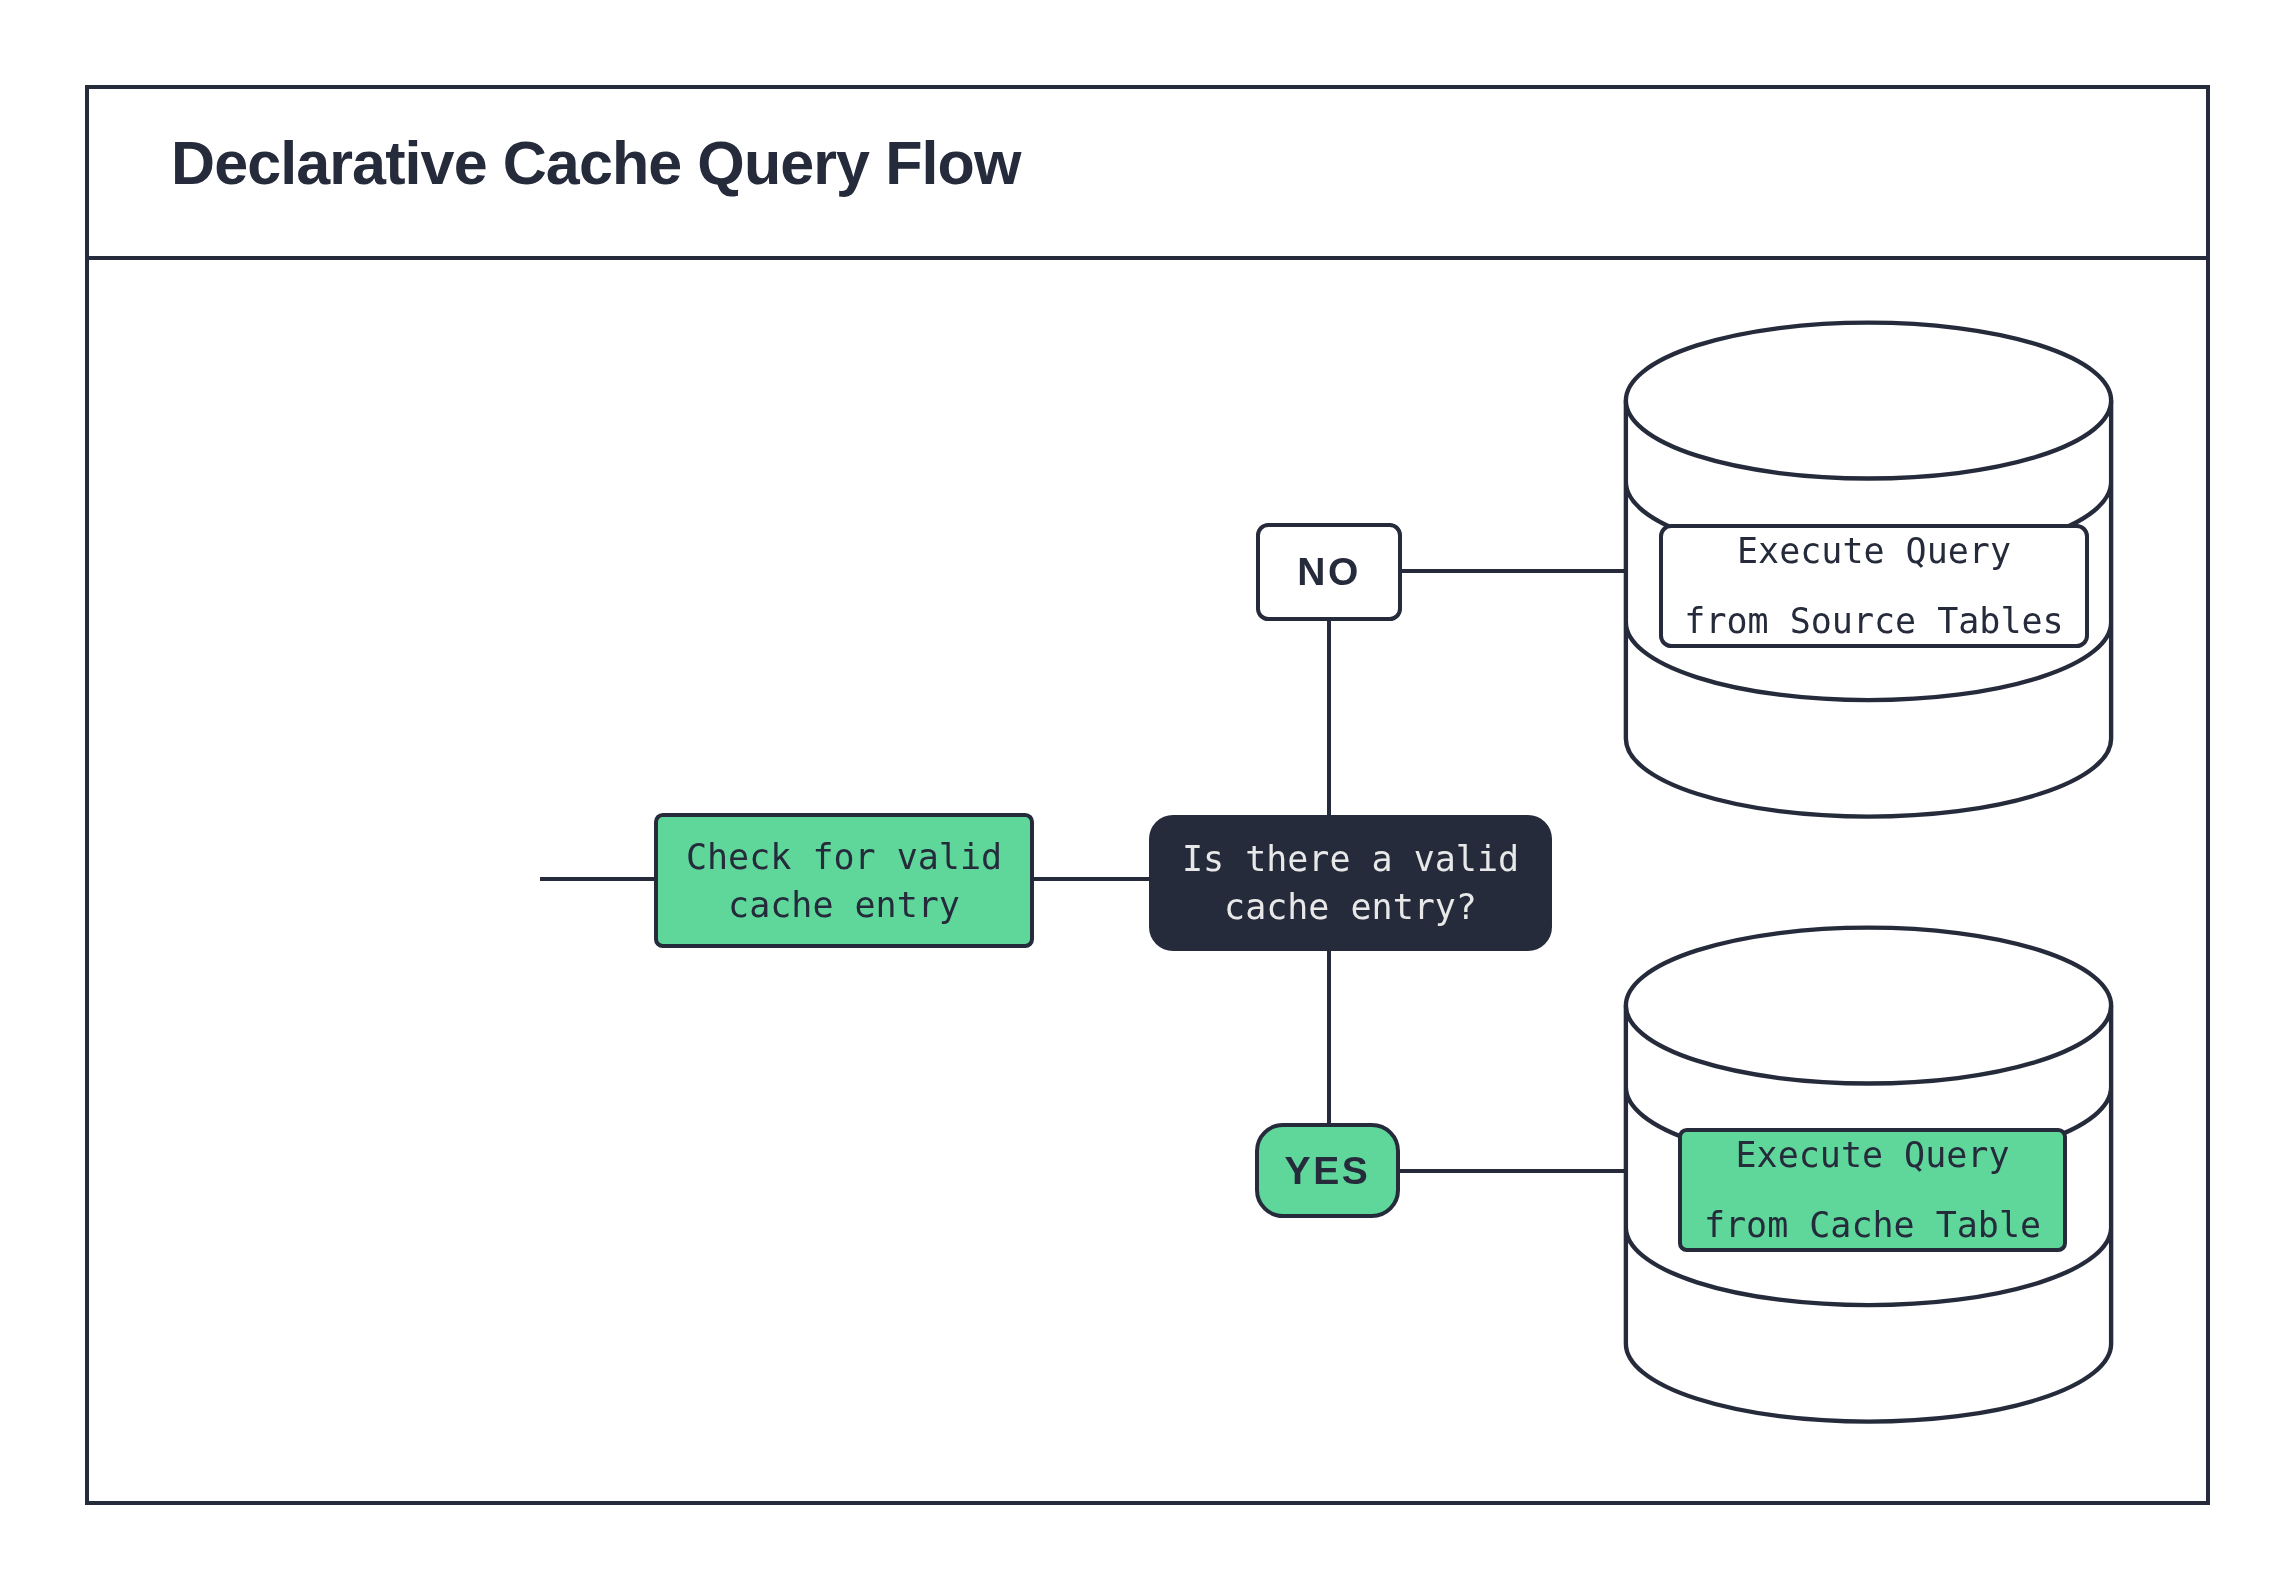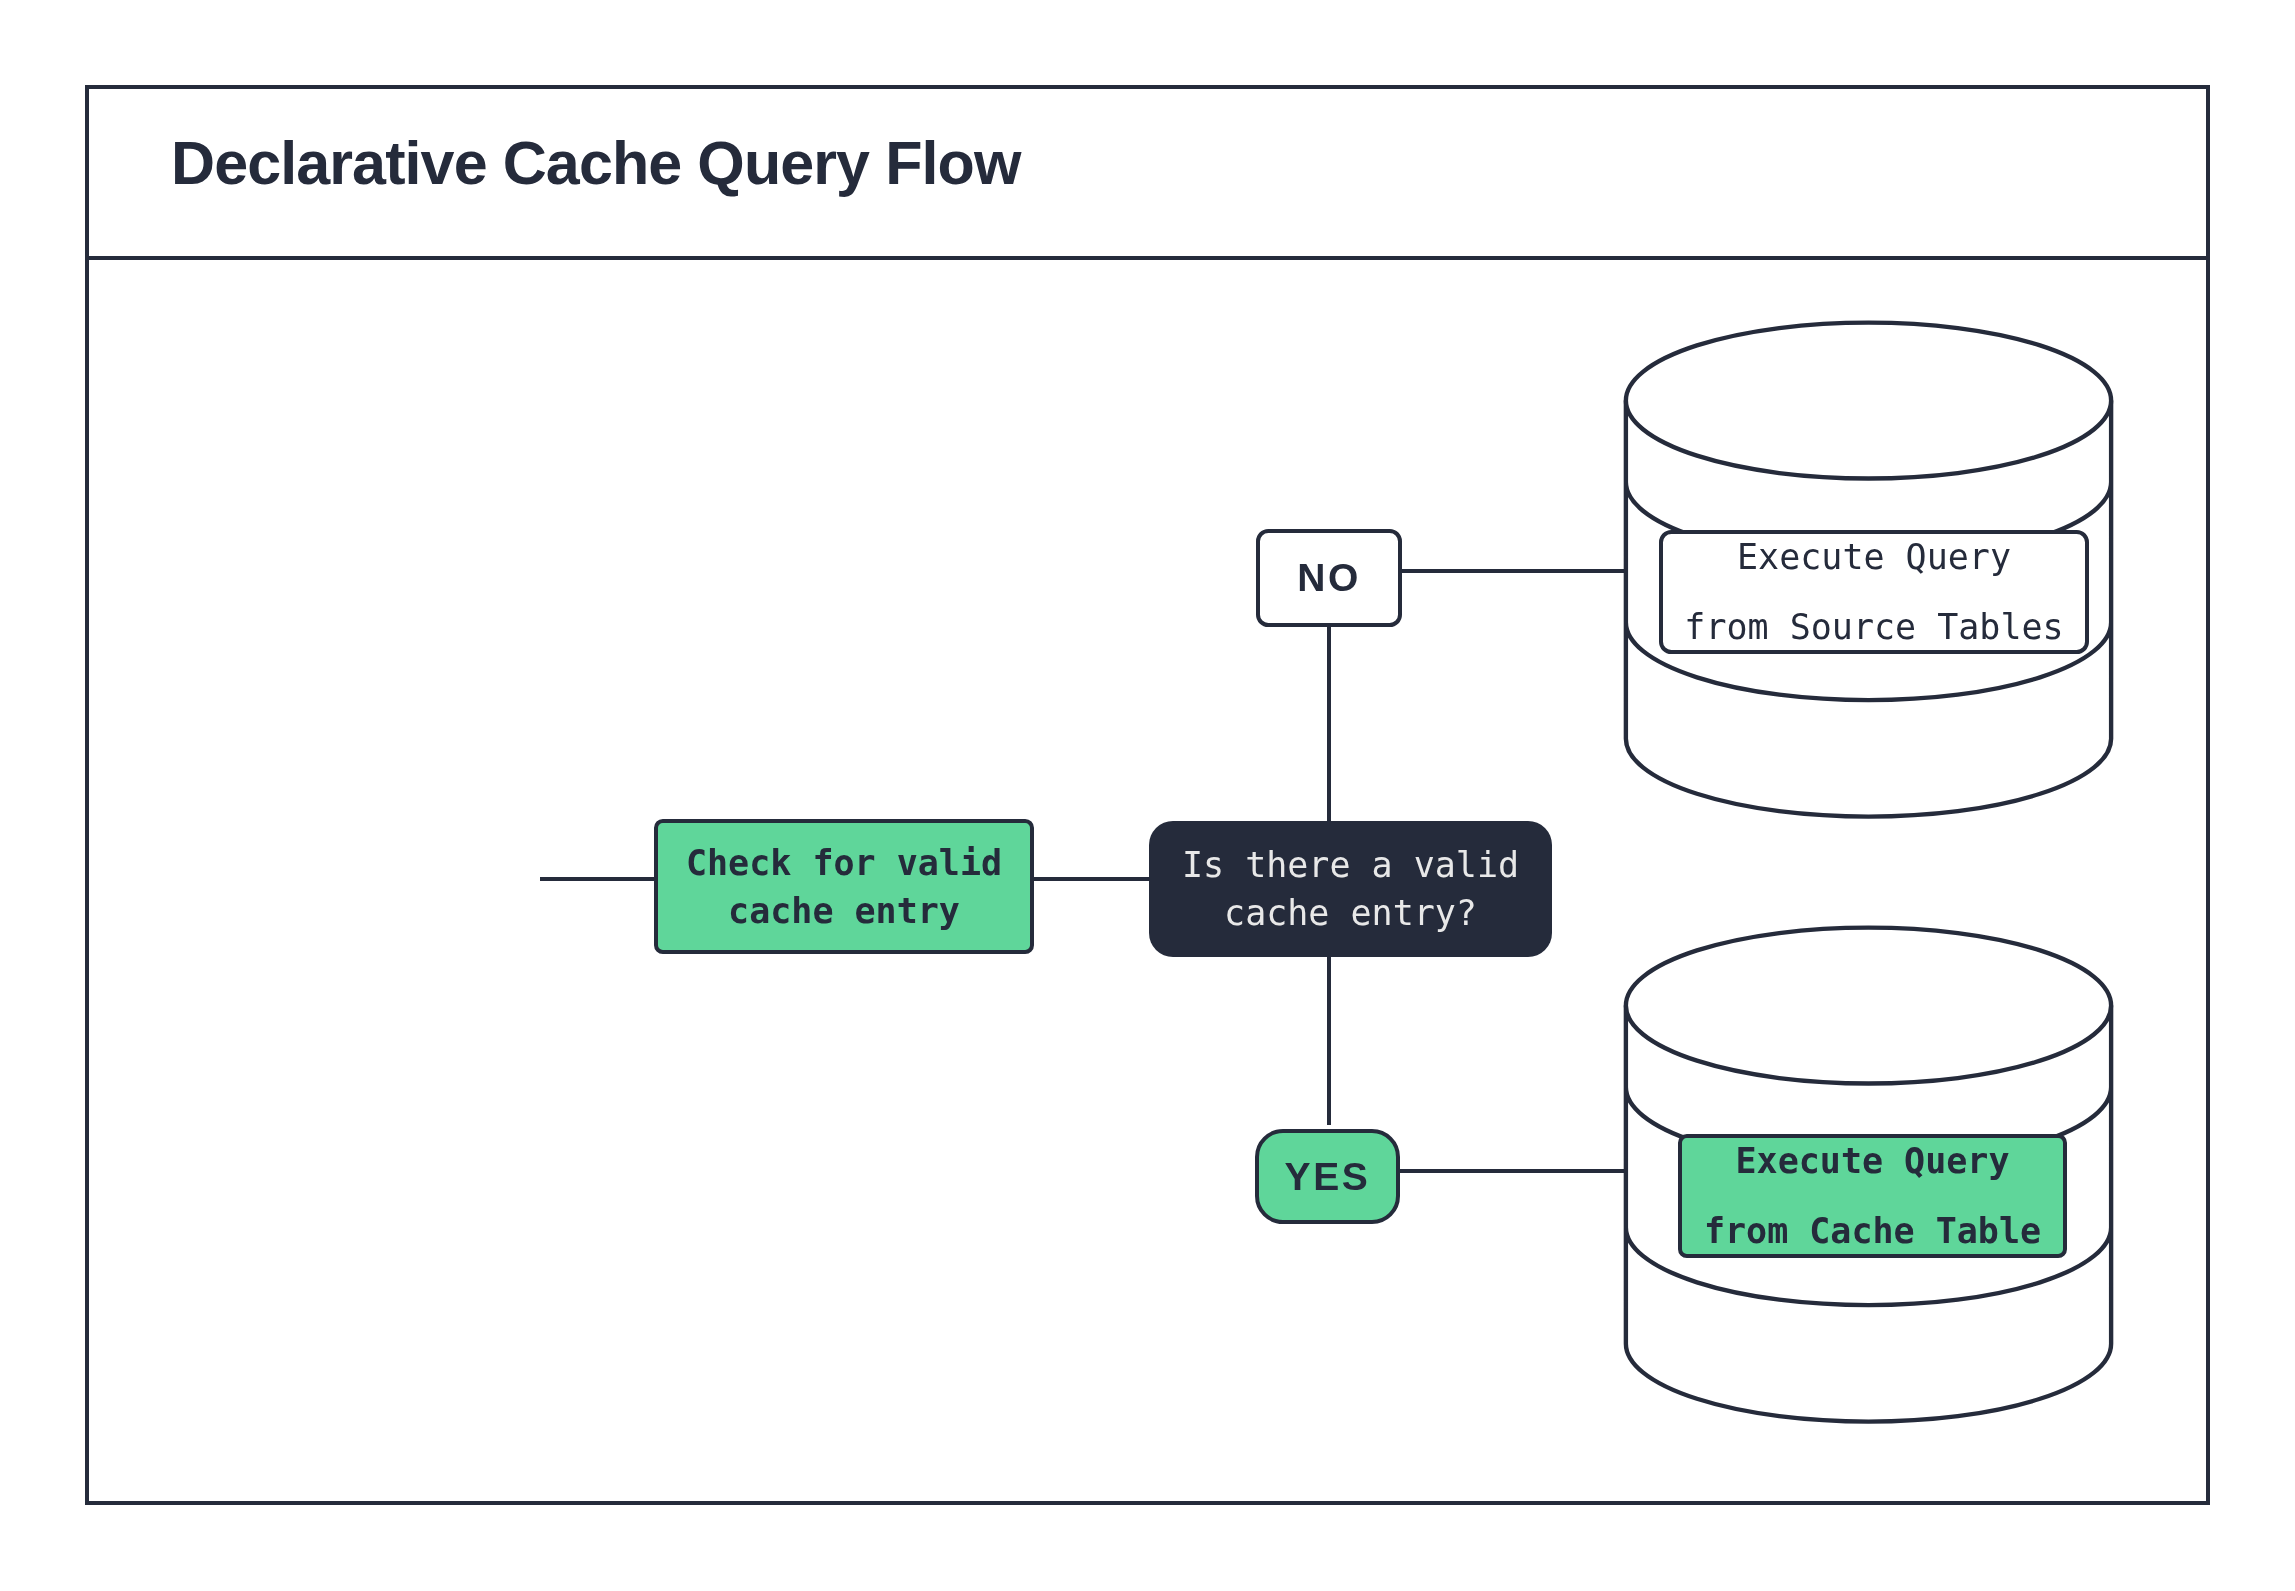--- a/index.html
+++ b/index.html
@@ -15,26 +15,26 @@
   .frame{position:absolute;left:85px;top:85px;width:2125px;height:1420px;
          border:4.4px solid var(--dark);background:transparent;}
   .header-divider{position:absolute;left:85px;top:256px;width:2125px;height:4.4px;background:var(--dark);}
   .page-title{position:absolute;left:171px;top:130px;font-size:61px;font-weight:700;
               letter-spacing:-0.9px;color:var(--dark);line-height:1.1;white-space:nowrap;}
 
   .hline,.vline{position:absolute;background:var(--dark);z-index:1;}
 
   .node{position:absolute;display:flex;flex-direction:column;align-items:center;justify-content:center;
         text-align:center;z-index:3;font-family:"DejaVu Sans Mono","Liberation Mono",monospace;
-        font-size:35px;line-height:48px;white-space:nowrap;margin-top:6px;}
+        font-size:35px;line-height:48px;white-space:nowrap;}
   .node span{display:block;}
 
   .node.dark{background:var(--dark);color:var(--white);border-radius:14px;}
   .node.dark.decision{color:var(--light);border-radius:24px;}
-  .node.green{background:var(--green);color:var(--dark);border:4.4px solid var(--dark);border-radius:8.8px;font-weight:bold;}
+  .node.green{background:var(--green);color:var(--dark);border:4.4px solid var(--dark);border-radius:8.8px;}
   .node.outline{background:var(--white);color:var(--dark);border:4.4px solid var(--dark);border-radius:12.3px;}
 
   .branch{font-family:"Liberation Sans","DejaVu Sans",sans-serif;font-weight:700;
           font-size:39px;letter-spacing:2.6px;border-radius:17.5px;}
   .branch.green{border-radius:28px;}
 
   .dblabel{border-radius:12.3px;gap:22px;}
 
   svg.cyl{position:absolute;z-index:2;}
   svg.cyl .fillpath{fill:var(--white);stroke:none;}

